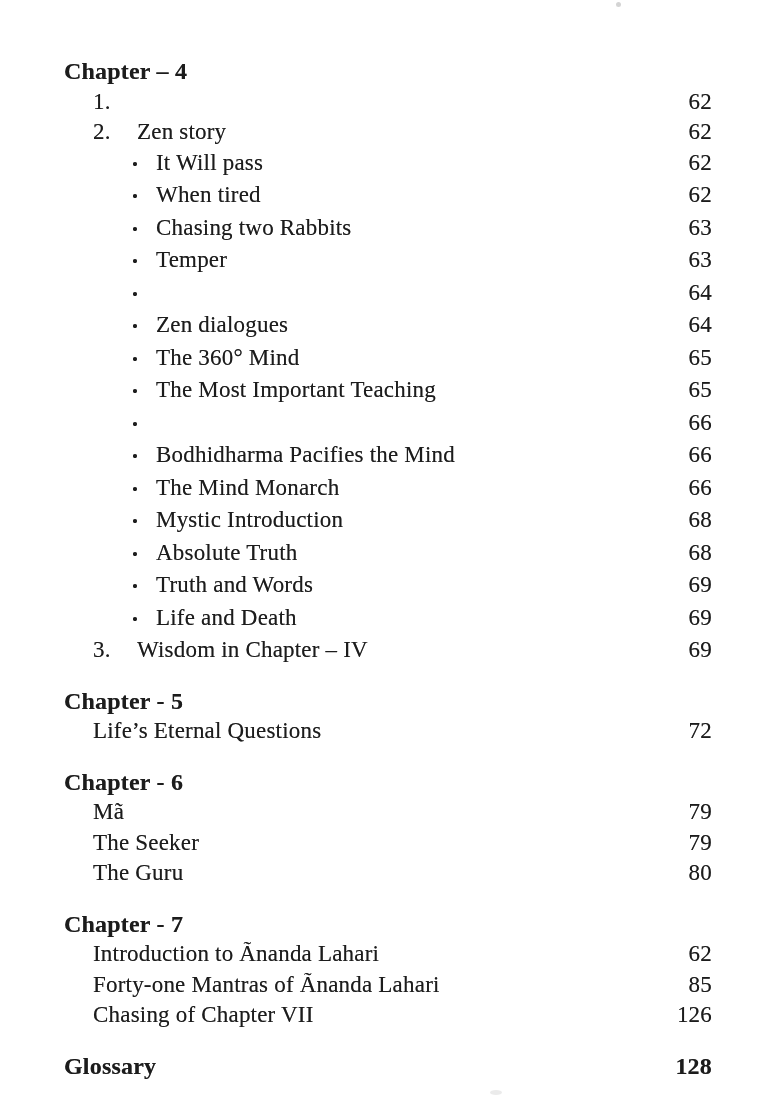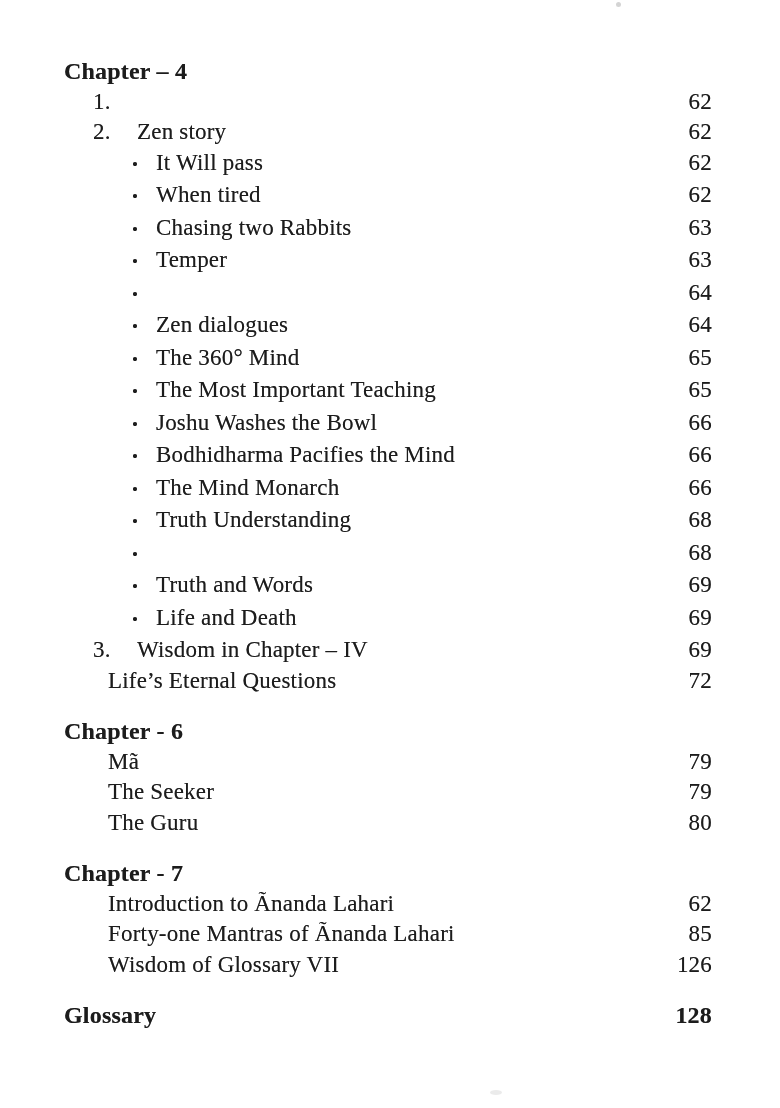--- a/index.html
+++ b/index.html
@@ -44,21 +44,21 @@
   .marker--numbered {
     width: 44px;
     margin-left: 29px;
   }
   .marker--bullet {
     width: 24px;
     margin-left: 68px;
     font-size: 17px;
   }
   .row--plain .label {
-    margin-left: 44px;
+    margin-left: 29px;
   }
   .label {
     flex: 0 1 auto;
   }
   .page-num {
     margin-left: auto;
     text-align: left;
     flex: none;
   }
   .row--heading .page-num {
@@ -140,57 +140,60 @@
         <span class="label">The 360° Mind</span>
         <span class="page-num">65</span>
       </div>
       <div class="row row--bullet">
         <span class="marker marker--bullet">•</span>
         <span class="label">The Most Important Teaching</span>
         <span class="page-num">65</span>
       </div>
       <div class="row row--bullet">
         <span class="marker marker--bullet">•</span>
-        <span class="label">Joshu Washes the Bowl</span>
         <span class="page-num">66</span>
       </div>
       <div class="row row--bullet">
         <span class="marker marker--bullet">•</span>
         <span class="label">Bodhidharma Pacifies the Mind</span>
         <span class="page-num">66</span>
       </div>
       <div class="row row--bullet">
         <span class="marker marker--bullet">•</span>
         <span class="label">The Mind Monarch</span>
         <span class="page-num">66</span>
       </div>
       <div class="row row--bullet">
         <span class="marker marker--bullet">•</span>
-        <span class="label">Truth Understanding</span>
+        <span class="label">Mystic Introduction</span>
         <span class="page-num">68</span>
       </div>
       <div class="row row--bullet">
         <span class="marker marker--bullet">•</span>
+        <span class="label">Absolute Truth</span>
         <span class="page-num">68</span>
       </div>
       <div class="row row--bullet">
         <span class="marker marker--bullet">•</span>
         <span class="label">Truth and Words</span>
         <span class="page-num">69</span>
       </div>
       <div class="row row--bullet">
         <span class="marker marker--bullet">•</span>
         <span class="label">Life and Death</span>
         <span class="page-num">69</span>
       </div>
       <div class="row row--numbered">
         <span class="marker marker--numbered">3.</span>
         <span class="label">Wisdom in Chapter – IV</span>
         <span class="page-num">69</span>
       </div>
+      <div class="row row--heading">
+        <span class="label">Chapter - 5</span>
+      </div>
       <div class="row row--plain">
         <span class="label">Life’s Eternal Questions</span>
         <span class="page-num">72</span>
       </div>
       <div class="row row--heading">
         <span class="label">Chapter - 6</span>
       </div>
       <div class="row row--plain">
         <span class="label">Mã</span>
         <span class="page-num">79</span>
@@ -208,21 +211,21 @@
       </div>
       <div class="row row--plain">
         <span class="label">Introduction to Ãnanda Lahari</span>
         <span class="page-num">62</span>
       </div>
       <div class="row row--plain">
         <span class="label">Forty-one Mantras of Ãnanda Lahari</span>
         <span class="page-num">85</span>
       </div>
       <div class="row row--plain">
-        <span class="label">Wisdom of Glossary VII</span>
+        <span class="label">Chasing of Chapter VII</span>
         <span class="page-num">126</span>
       </div>
       <div class="row row--heading">
         <span class="label">Glossary</span>
         <span class="page-num">128</span>
       </div>
     </div>
 </div>
 
 </body></html>

